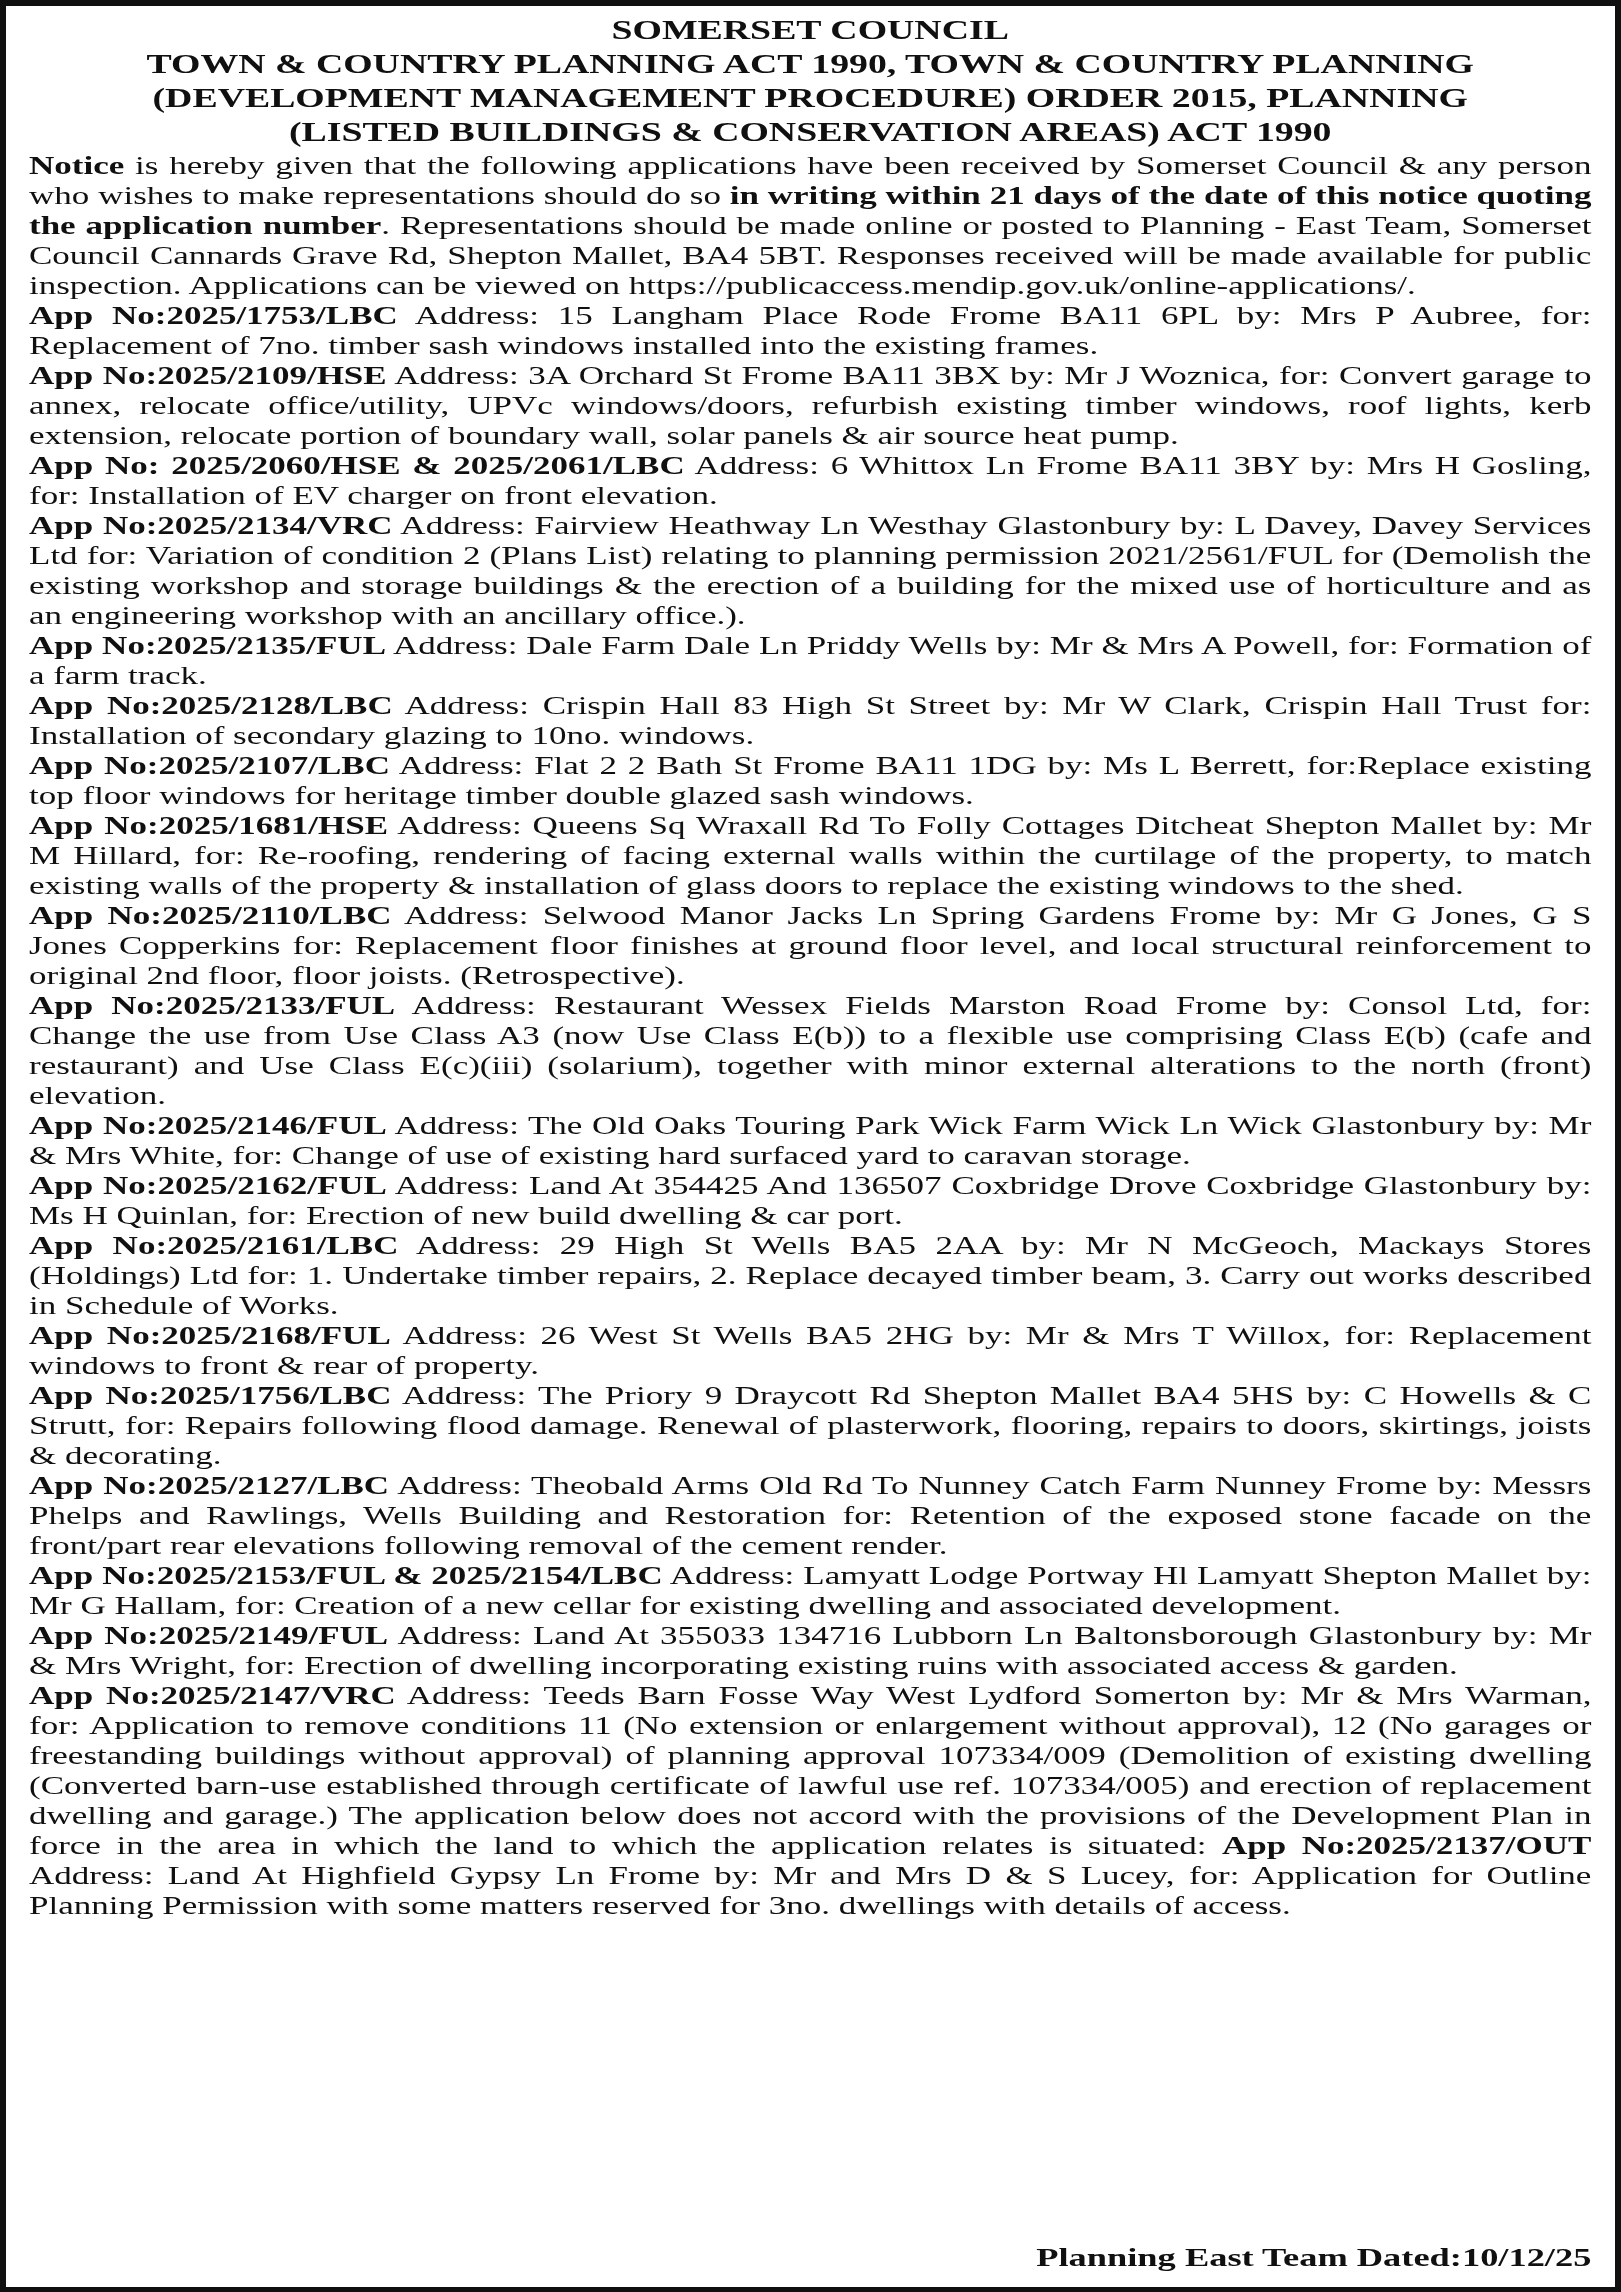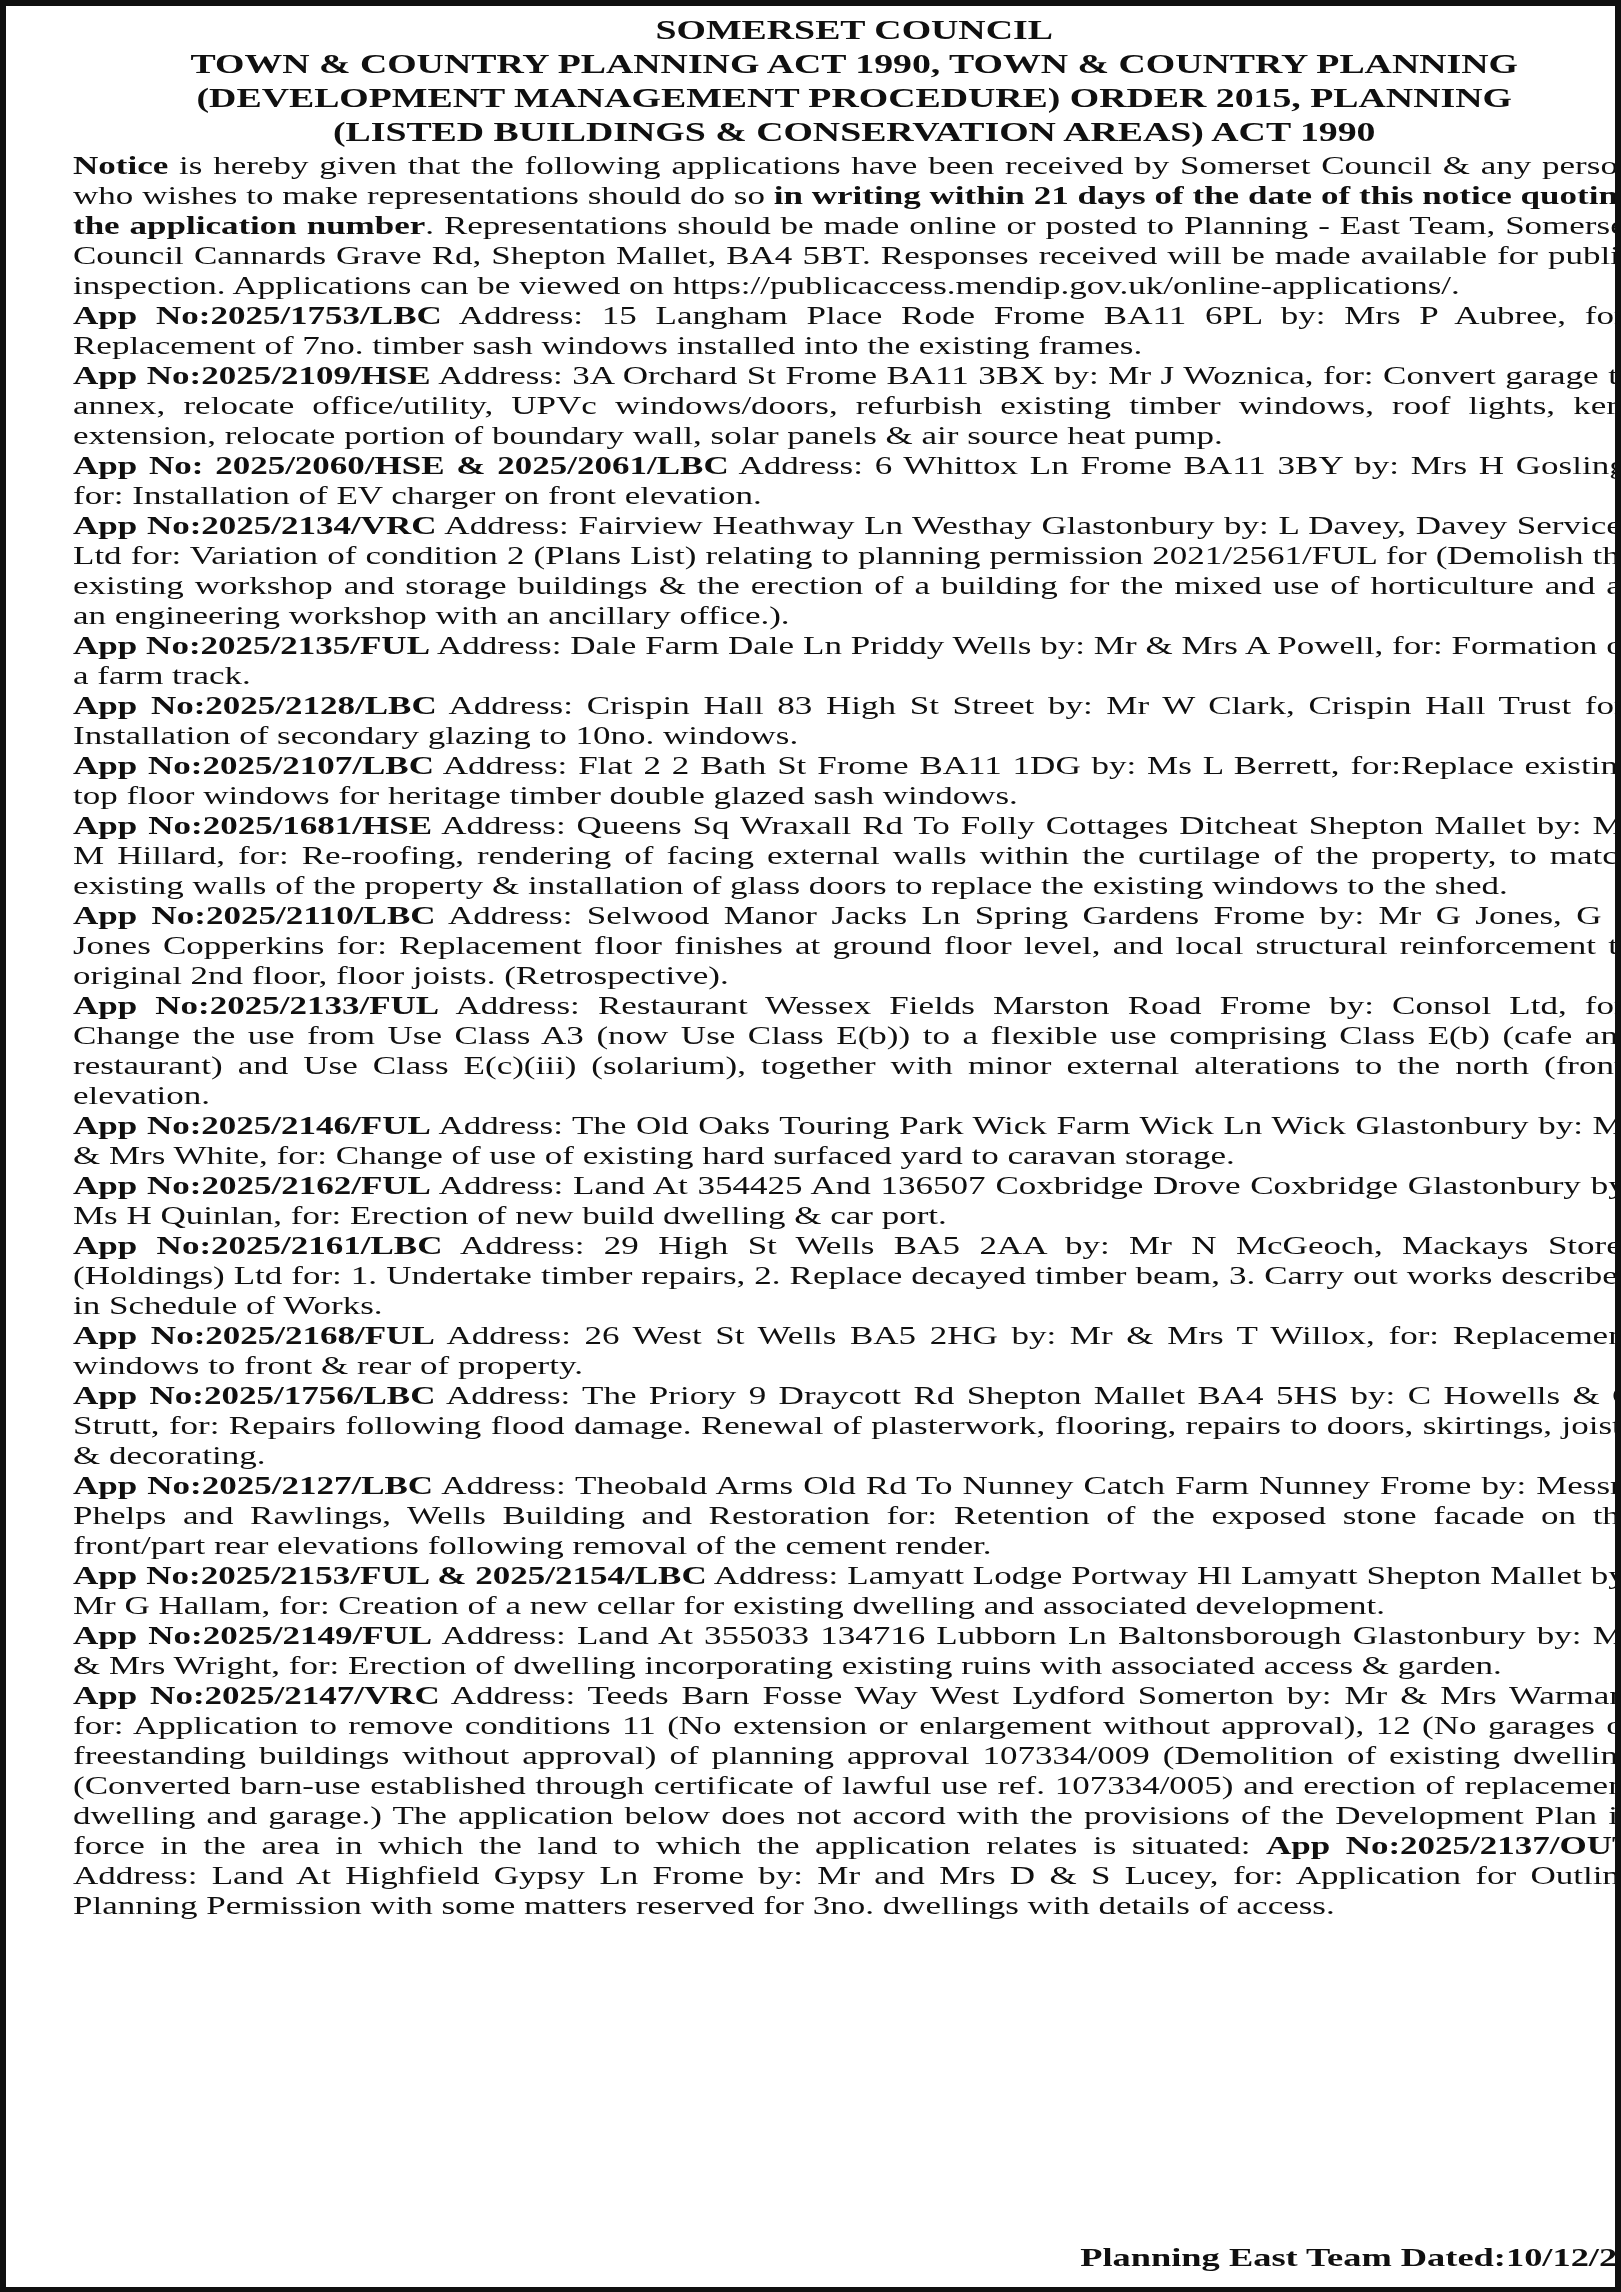--- a/index.html
+++ b/index.html
@@ -3,21 +3,20 @@
 <meta charset="utf-8">
 <style>
   :root { --ink:#101010; --paper:#ffffff; }
   html,body { margin:0; padding:0; background:var(--paper); }
   .sheet {
     width:1621px; height:2293px; box-sizing:border-box;
     background:var(--paper); color:var(--ink);
     border:6.3px solid var(--ink);
     position:relative; overflow:hidden;
     font-family:"Liberation Serif","DejaVu Serif",serif;
-    padding-left:44px;
   }
   .content {
     width:1116px; height:2260px;
     margin:7.2px 0 0 23px;
     transform:scaleX(1.4); transform-origin:0 0;
     position:relative;
   }
   .masthead { text-align:center; font-weight:bold; margin:5.4px 0 1.8px 0; }
   .masthead .title   { font-size:27px; line-height:34px; }
   .masthead .act-line{ font-size:27px; line-height:34px; }

